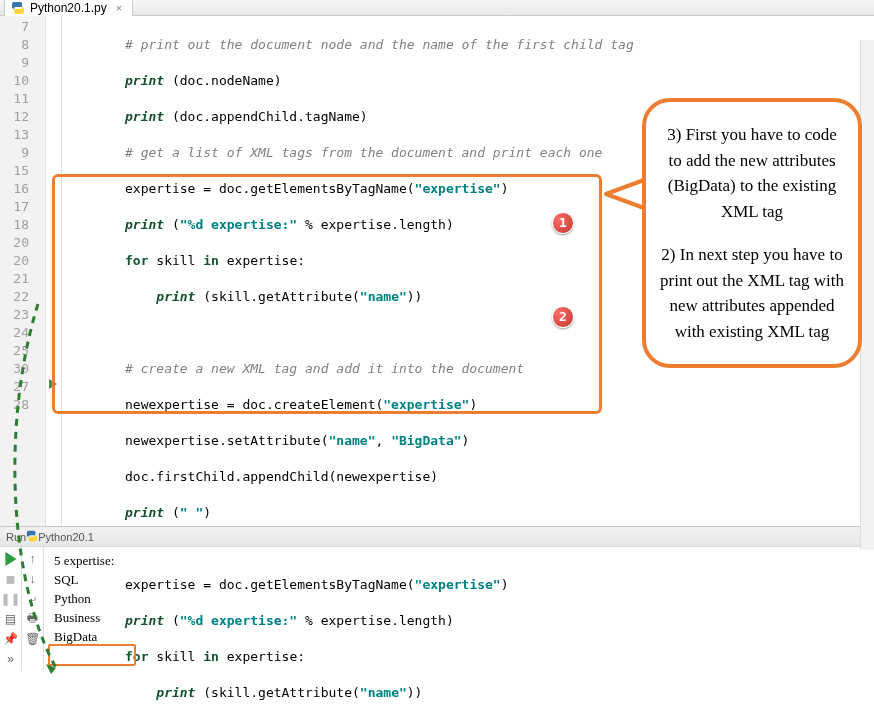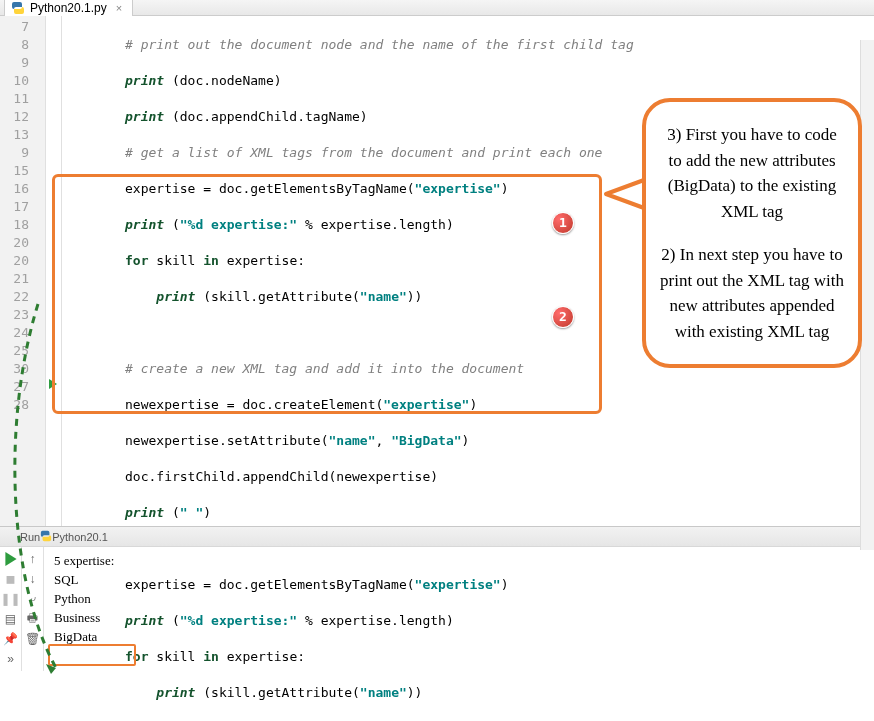--- a/index.html
+++ b/index.html
@@ -126,21 +126,21 @@
   border-top: 1px solid #c8c8c8;
   background: #fff;
 }
 .run-header {
   height: 20px;
   background: linear-gradient(#f2f2f2,#e6e6e6);
   border-bottom: 1px solid #d8d8d8;
   display: flex;
   align-items: center;
   gap: 0;
-  padding-left: 20px;
+  padding-left: 6px;
   font-size: 11px;
   color: #555;
 }
 .run-body {
   display: flex;
 }
 .run-toolbar {
   width: 22px;
   display: flex;
   flex-direction: column;

